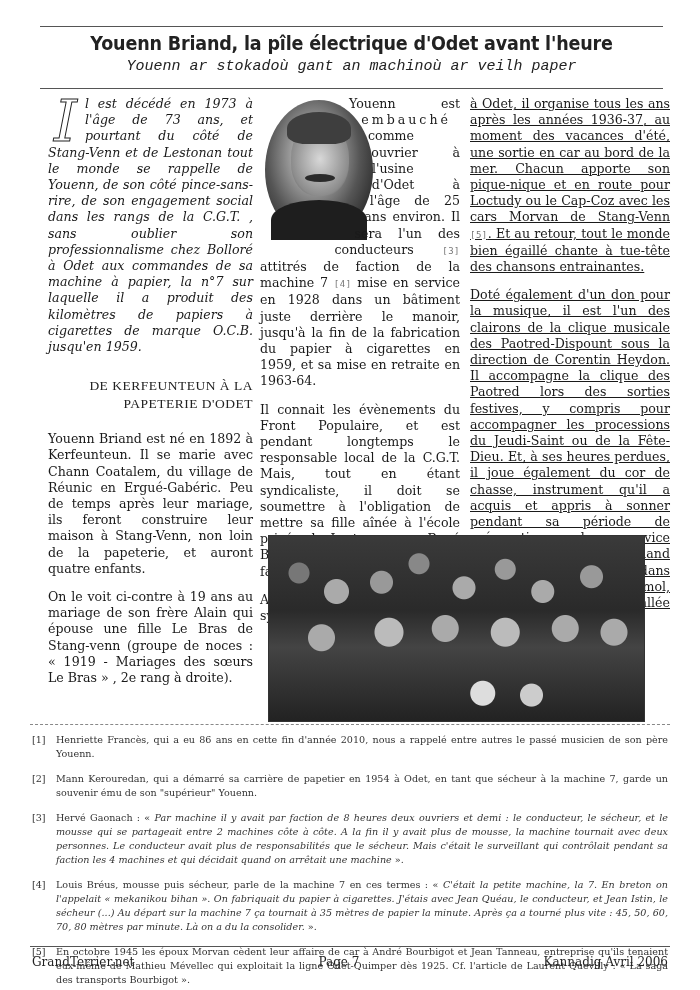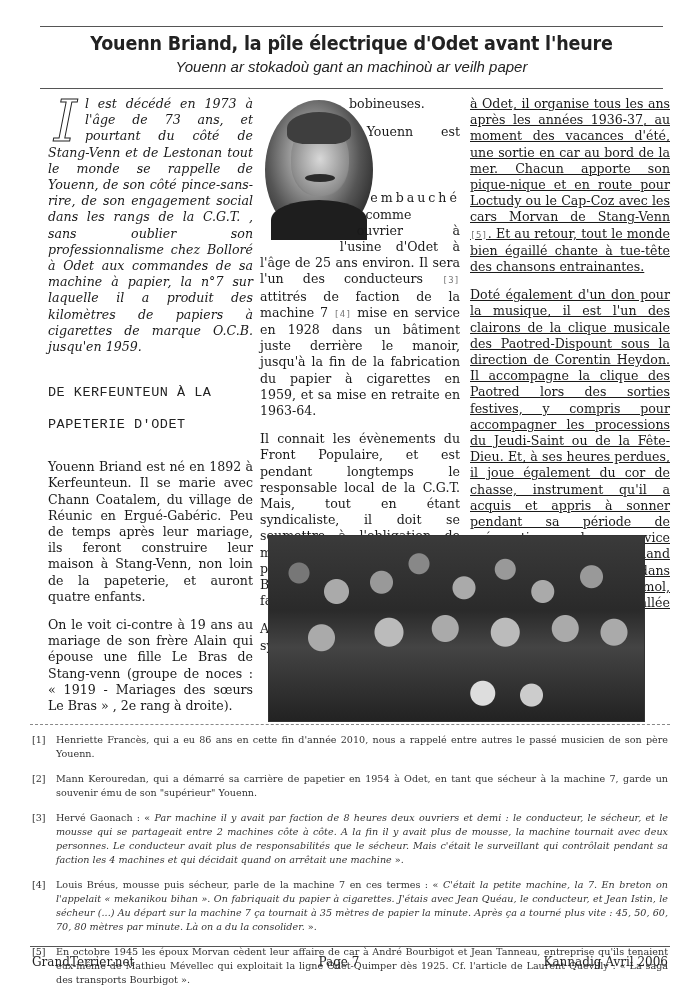--- a/index.html
+++ b/index.html
@@ -7,37 +7,37 @@
          font-family: "DejaVu Serif", serif; color: #1a1a1a; }
 
   .rule { position: absolute; left: 40px; width: 623px; height: 0; border-top: 1.5px solid #555; }
   .rule.top1 { top: 26px; }
   .rule.top2 { top: 88px; }
 
   .title { position: absolute; top: 32px; left: 40px; width: 623px; text-align: center;
            font-family: "DejaVu Sans", sans-serif; font-weight: bold; font-size: 19.5px;
            color: #222; letter-spacing: -0.2px; transform: scaleX(0.9); transform-origin: center; }
   .subtitle { position: absolute; top: 58px; left: 40px; width: 623px; text-align: center;
-              font-family: Liberation Sans, sans-serif; font-style: italic; font-size: 15px;
+              font-family: Liberation Mono, monospace; font-style: italic; font-size: 15px;
               color: #222; }
 
   .col { position: absolute; font-size: 12.6px; line-height: 16.2px; text-align: justify; }
   .col p { margin: 0 0 12px 0; }
   .col1 { left: 48px; top: 96px; width: 205px; }
   .col2 { left: 260px; top: 96px; width: 200px; }
   .col3 { left: 470px; top: 96px; width: 200px; text-decoration: underline; }
 
   .lead { font-style: italic; }
   .dropcap { float: left; font-family: "DejaVu Serif", serif; font-style: italic;
              font-size: 58px; line-height: 46px; margin: 2px 8px 0 6px; color: #222;
              -webkit-text-stroke: 1px #222; color: #fff; }
   .ref { font-family: "DejaVu Sans Mono", monospace; font-size: 9px; color: #777; letter-spacing: 0.5px; }
 
-  .section-head { font-family: Liberation Mono, monospace; text-align: left; font-size: 13.5px;
-                  line-height: 32px; margin: 22px 0 18px 0 !important; color: #222; letter-spacing: 0.5px; }
+  .section-head { font-family: Liberation Serif, serif; text-align: right; font-size: 13.5px;
+                  line-height: 18px; margin: 22px 0 18px 0 !important; color: #222; letter-spacing: 0.5px; }
 
   .portrait { position: absolute; left: 265px; top: 100px; width: 108px; height: 140px; border-radius: 50%;
               background: radial-gradient(ellipse at 45% 40%, #cfcfcf 0%, #9a9a9a 28%, #555 55%, #2b2b2b 80%, #f2f2f2 81%); }
   .portrait .face { position: absolute; left: 26px; top: 22px; width: 58px; height: 74px; border-radius: 48% 48% 44% 44%;
                     background: radial-gradient(ellipse at 50% 50%, #d8d8d8, #8c8c8c 70%, #3a3a3a); }
   .portrait .hair { position: absolute; left: 22px; top: 12px; width: 64px; height: 32px; border-radius: 50% 50% 30% 30%;
                     background: #3e3e3e; }
   .portrait .mustache { position: absolute; left: 40px; top: 74px; width: 30px; height: 8px; border-radius: 50%; background: #2a2a2a; }
   .portrait .body { position: absolute; left: 6px; top: 100px; width: 96px; height: 40px; border-radius: 50% 50% 0 0; background: #1e1e1e; }
 
@@ -97,21 +97,20 @@
 
 <div class="portrait">
   <div class="body"></div>
   <div class="face"></div>
   <div class="hair"></div>
   <div class="mustache"></div>
 </div>
 
 <div class="col col2">
   <div class="wrap"></div>
-  <p>bobineuses.</p>
   <p>
     <span>Youenn est </span><span class="spaced">embauché</span><span> comme ouvrier à l'usine d'Odet à l'âge de 25 ans environ. Il sera l'un des conducteurs </span><span class="ref">[3]</span><span> attitrés de faction de la machine 7 </span><span class="ref">[4]</span><span> mise en service en 1928 dans un bâtiment juste derrière le manoir, jusqu'à la fin de la fabrication du papier à cigarettes en 1959, et sa mise en retraite en 1963-64.</span>
   </p>
   <p>Il connait les évènements du Front Populaire, et est pendant longtemps le responsable local de la C.G.T. Mais, tout en étant syndicaliste, il doit se soumettre à l'obligation de mettre sa fille aînée à l'école privée de Lestonan que René Bolloré, le patron, a financé et fait construire en 1928.</p>
   <p>Avec la section locale du syndicat</p>
 </div>
 
 <div class="col col3">
   <p>
     <span>à Odet, il organise tous les ans après les années 1936-37, au moment des vacances d'été, une sortie en car au bord de la mer. Chacun apporte son pique-nique et en route pour Loctudy ou le Cap-Coz avec les cars Morvan de Stang-Venn </span><span class="ref">[5]</span><span>. Et au retour, tout le monde bien égaillé chante à tue-tête des chansons entrainantes.</span>

